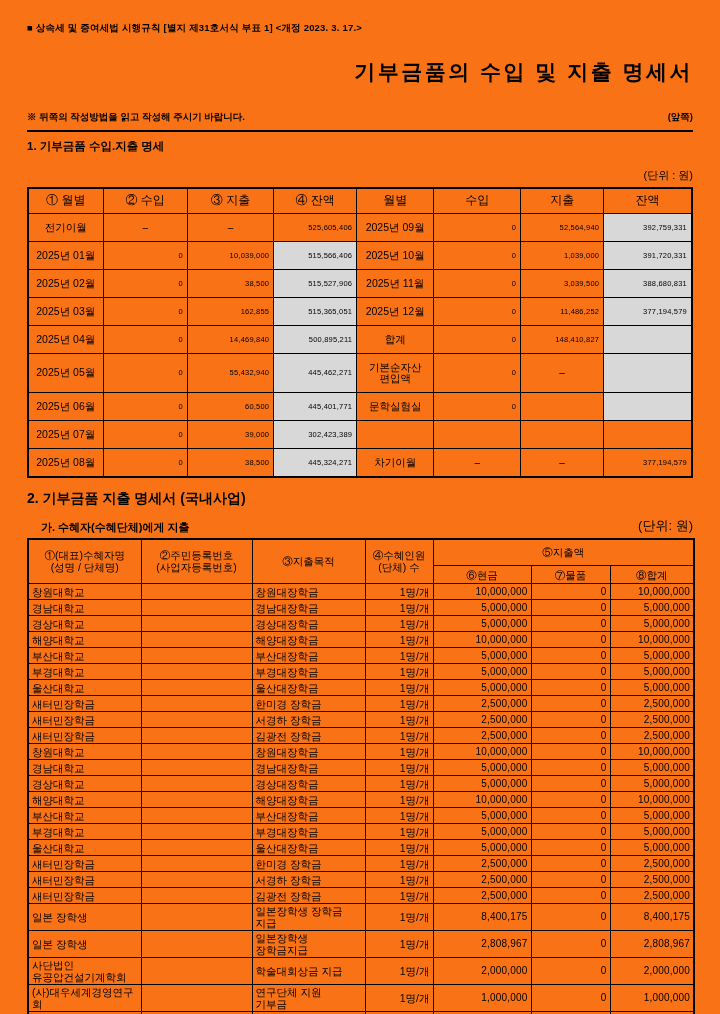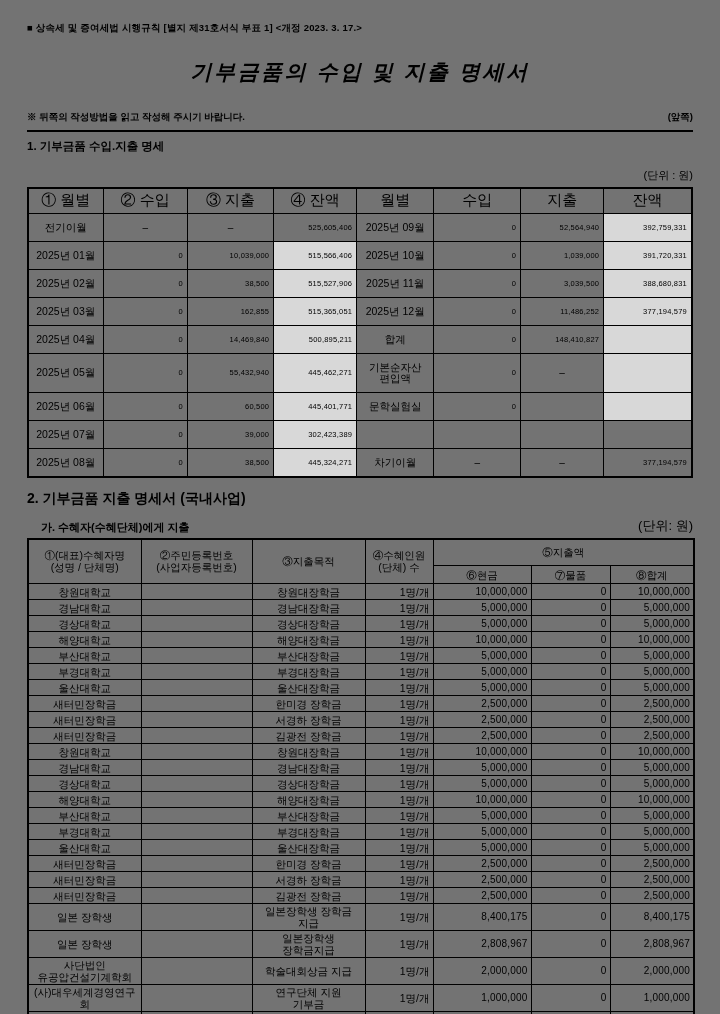--- a/index.html
+++ b/index.html
@@ -1,49 +1,49 @@
 <!DOCTYPE html>
 <html style="--shade: #d8d8d8; --line: #000000;"><head>
 <meta charset="utf-8">
 <style>
   :root { --shade:#d8d8d8; --line:#000; }
   * { box-sizing:border-box; }
   body { margin:0; background:#fff; }
   .page {
     width:720px; height:1014px; margin:0 auto; position:relative; overflow:hidden;
-    background:#737373; color:#000; padding:0 27px;
+    background:#f97316; color:#000; padding:0 27px;
     font-family:"Liberation Sans", sans-serif;
   }
   .notice { padding-top:22px; font-size:9.5px; font-weight:600; letter-spacing:0.2px; }
-  .title { margin:23px 0 0; text-align:center; font-size:21px; font-weight:700; letter-spacing:2.5px;font-style:italic; }
+  .title { margin:23px 0 0; text-align:right; font-size:21px; font-weight:700; letter-spacing:2.5px; }
   .note-row { display:flex; justify-content:space-between; margin-top:25px; font-size:9.5px; font-weight:600; }
   .rule { border-top:2px solid var(--line); margin-top:6px; }
   .s1-head { margin-top:7px; font-size:11.5px; font-weight:700; }
   .unit { text-align:right; font-size:11px; margin:14px 0 4px; }
 
   table { width:100%; border-collapse:collapse; table-layout:fixed; border:2px solid var(--line); }
   th, td { border:1px solid var(--line); overflow:hidden; }
 
-  .t1 th { height:25px; font-size:15px; font-weight:400; text-align:center; }
+  .t1 th { height:25px; font-size:12px; font-weight:400; text-align:center; }
   .t1 td { height:19px; padding:0 4px; }
   .t1 td.lbl { text-align:center; font-size:10.5px; padding:8px 1px; white-space:pre-line; line-height:11px; }
   .t1 td.num { text-align:right; font-size:7.5px; letter-spacing:0.2px; }
   .t1 td.dash { text-align:center; font-size:10px; }
   .t1 td.shade { background:var(--shade); }
 
   .s2-head { margin-top:12px; font-size:14px; font-weight:700; }
   .s2-sub-row { display:flex; justify-content:space-between; align-items:flex-end; margin-top:9px; margin-bottom:3px; }
   .s2-sub { font-size:11px; font-weight:700; padding-left:14px; }
   .unit2 { font-size:13px; font-weight:400; }
 
   .t2 th { font-weight:400; font-size:10.5px; text-align:center; white-space:pre-line; line-height:12px; }
   .t2 thead tr:first-child th { height:27px; }
   .t2 thead tr:last-child th { height:18px; }
   .t2 td { font-size:10.5px; line-height:12px; padding:1px 3px; height:16px; white-space:pre-line; vertical-align:middle; }
-  .t2 td.c-name, .t2 td.c-purpose { text-align:center; }
+  .t2 td.c-name, .t2 td.c-purpose { text-align:left; }
   .t2 td.c-reg { }
   .t2 td.c-count { text-align:right;margin-top:39px; }
   .t2 td.c-money { text-align:right; font-size:10px; letter-spacing:0.2px; }
 </style>
 </head>
 <body>
 
 <div class="page">
 
   <div class="notice">■ 상속세 및 증여세법 시행규칙 [별지 제31호서식 부표 1] &lt;개정 2023. 3. 17.&gt;</div>

